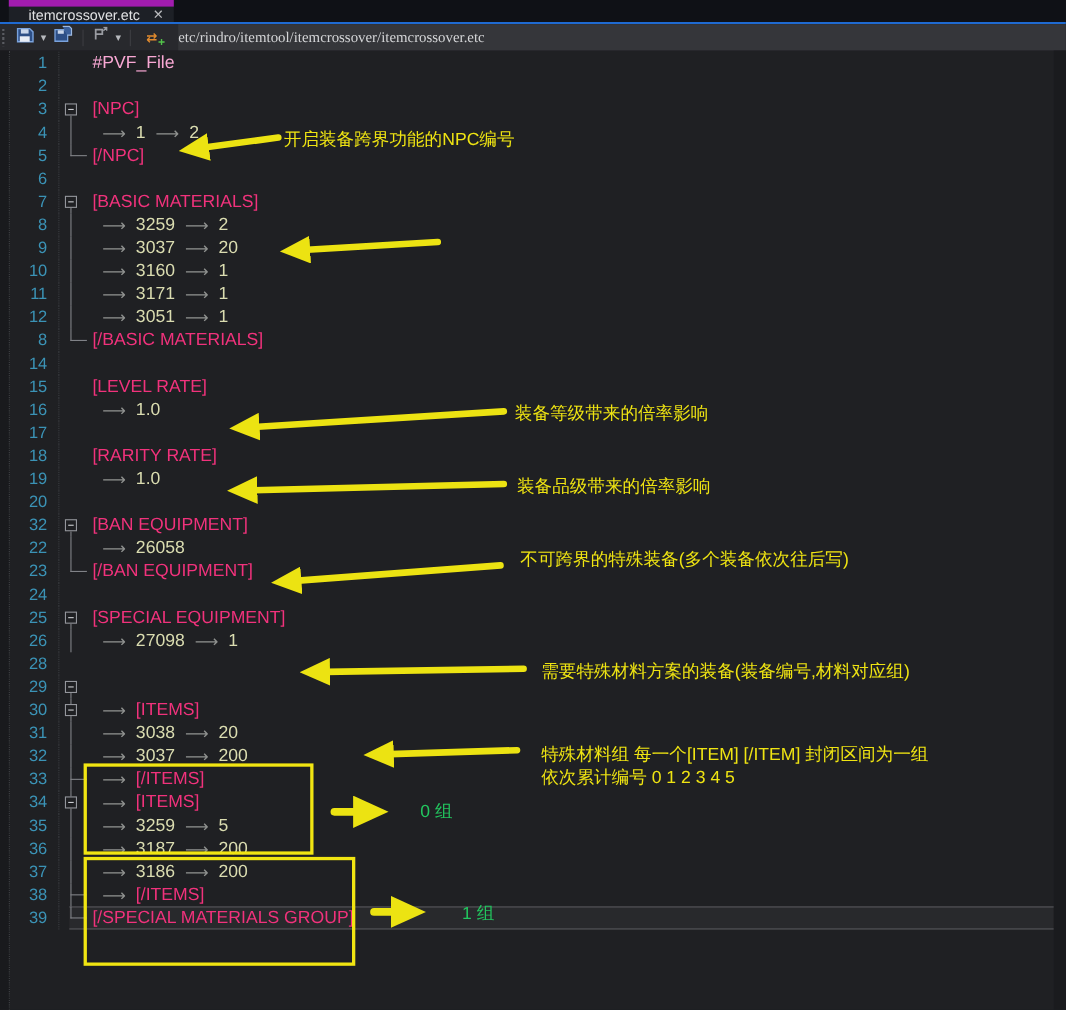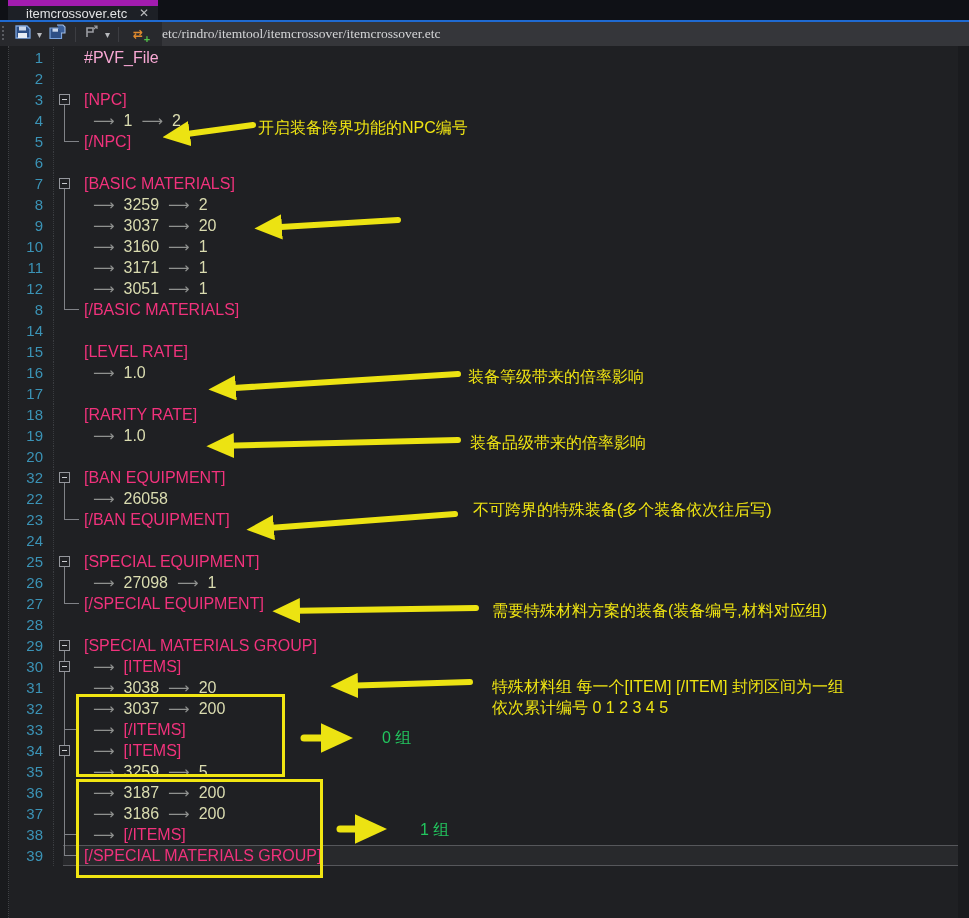--- a/index.html
+++ b/index.html
@@ -256,35 +256,29 @@
             <i class="sq"></i>
           </span>
           <span class="code"><span class="tk-tag">[SPECIAL EQUIPMENT]</span></span>
         </div>
         <div class="row">
           <span class="num">26</span>
           <span class="fold mid"></span>
           <span class="code ind"><span class="tk-arr">⟶</span><span class="tk-val">27098</span><span class="tk-arr">⟶</span><span class="tk-val">1</span></span>
         </div>
         <div class="row">
-          <span class="num">27</span>
-          <span class="fold end"></span>
-          <span class="code"><span class="tk-tag">[/SPECIAL EQUIPMENT]</span></span>
-        </div>
-        <div class="row">
           <span class="num">28</span>
           <span class="fold "></span>
           <span class="code"></span>
         </div>
         <div class="row">
           <span class="num">29</span>
           <span class="fold start">
             <i class="sq"></i>
           </span>
-          <span class="code"><span class="tk-tag">[SPECIAL MATERIALS GROUP]</span></span>
         </div>
         <div class="row">
           <span class="num">30</span>
           <span class="fold start2">
             <i class="sq"></i>
           </span>
           <span class="code ind"><span class="tk-arr">⟶</span><span class="tk-tag">[ITEMS]</span></span>
         </div>
         <div class="row">
           <span class="num">31</span>

